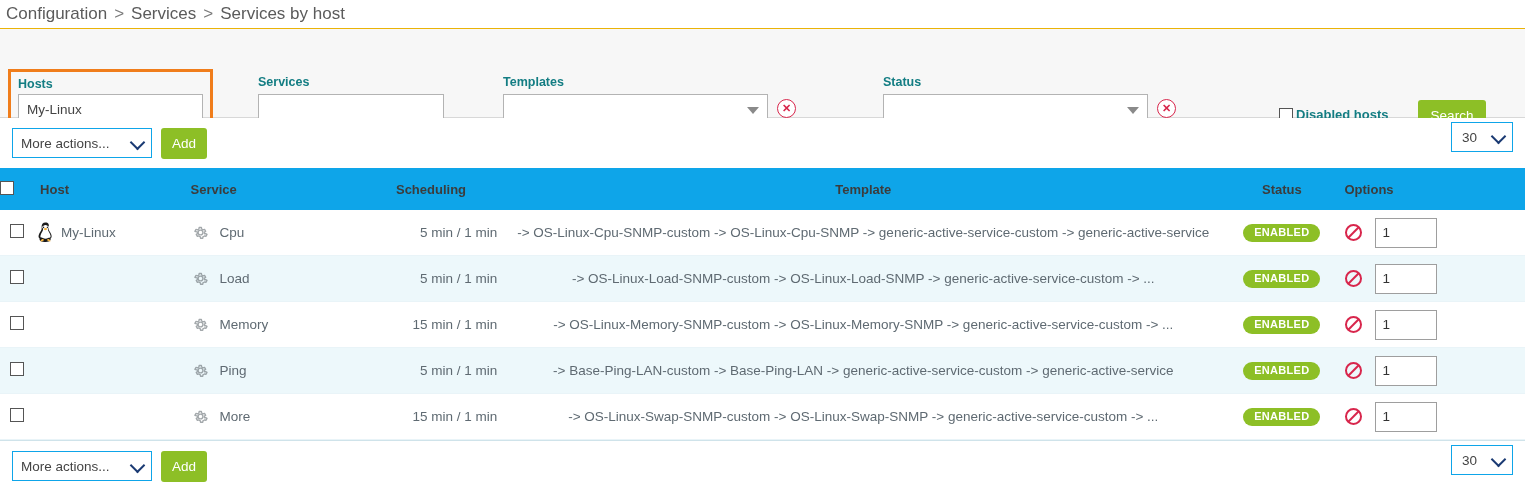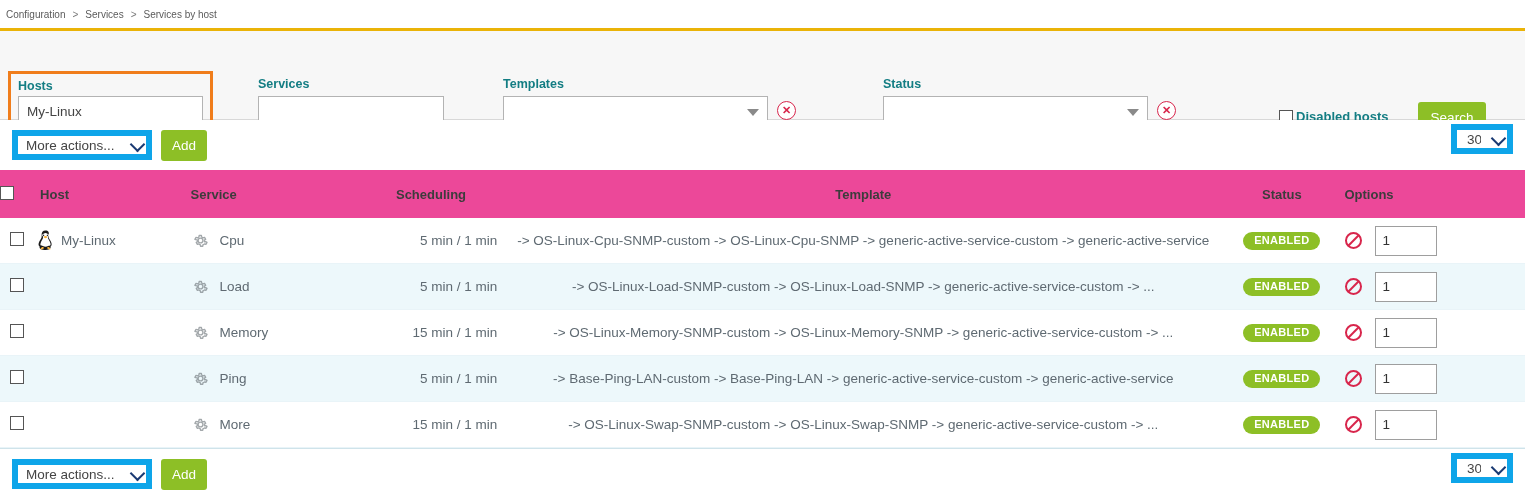--- a/index.html
+++ b/index.html
@@ -8,24 +8,24 @@
     font-family: "Liberation Sans", sans-serif;
   }
   body { width: 1525px; height: 497px; overflow: hidden; font-size: 13px; color: #3f3f3f; }
 
   
   .breadcrumb {
     height: 28px;
     display: flex;
     align-items: center;
     padding-left: 6px;
-    font-size: 10px;
+    font-size: 17px;
     color: #5b5b5b;
     background: #fff;
-    border-bottom: 3px solid #eab308;
+    border-bottom: 1px solid #eab308;
   }
   .breadcrumb .crumb { color: #5b5b5b; }
   .breadcrumb .sep { margin: 0 7px; color: #7a7a7a; }
 
   
   .filter-panel {
     position: relative;
     background: #f7f7f7;
     border-bottom: 1px solid #d8d8d8;
     height: 88px;
@@ -151,21 +151,21 @@
     height: 50px;
     display: flex;
     align-items: center;
     padding: 0 12px;
     background: #fff;
     position: relative;
   }
   .toolbar.bottom { border-top: 1px solid #cfe3ea; }
   .sel-native {
     -webkit-appearance: none; appearance: none;
-    border: 6px solid #0ea5e9;
+    border: 1px solid #0ea5e9;
     background: #fff;
     height: 30px;
     font-size: 13.5px;
     color: #444;
     font-family: "Liberation Sans", sans-serif;
     padding: 0 26px 0 8px;
     box-sizing: border-box;
     border-radius: 0;
     cursor: pointer;
     outline: none;
@@ -184,22 +184,22 @@
   .page-size { width: 62px; padding-left: 10px; }
   .toolbar .right { position: absolute; right: 12px; top: 4px; }
 
   
   table.grid {
     width: 100%;
     border-collapse: collapse;
     table-layout: fixed;
   }
   table.grid thead th {
-    background: #ec4899;
-    height: 48px;
+    background: #0ea5e9;
+    height: 42px;
     font-size: 13px;
     color: #3c3c3c;
     font-weight: bold;
     text-align: left;
     padding: 0;
     border: none;
   }
   table.grid tbody td {
     height: 45px;
     font-size: 13.5px;

